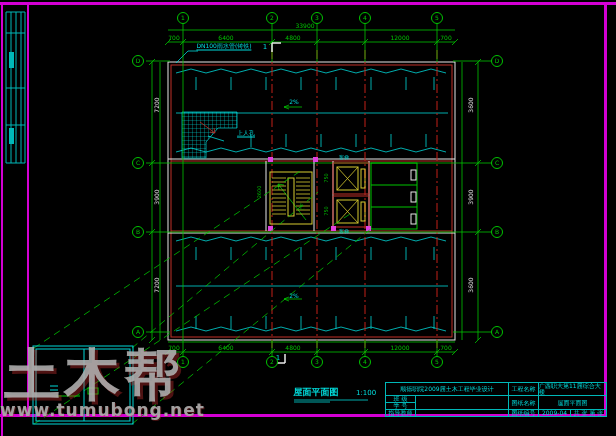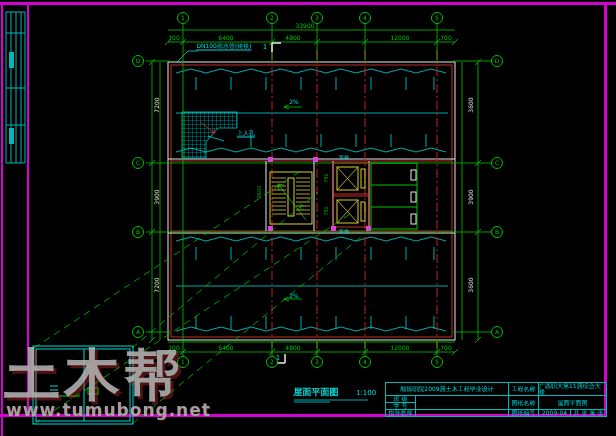--- a/index.html
+++ b/index.html
@@ -18,21 +18,21 @@
   .f9{font-size:9px;line-height:10px;font-weight:bold;}
   .ul{border-bottom:1px solid #00dede;padding-bottom:1px;}
   .bub{position:absolute;width:10px;height:10px;margin:-6px 0 0 -6px;border:1px solid #00c400;
        border-radius:50%;color:#00c400;font-size:6px;line-height:9px;text-align:center;z-index:2;
        background:#000;}
   .tb-cell{position:absolute;border:1px solid #00b8b8;box-sizing:border-box;color:#00dede;
        font-size:6px;line-height:6px;display:flex;align-items:center;justify-content:center;
        overflow:hidden;z-index:2;background:transparent;}
   .wm{position:absolute;left:4px;top:338px;font-size:56px;font-weight:bold;letter-spacing:4px;
       color:rgba(178,178,178,.88);text-shadow:3px 3px 0 rgba(195,45,45,.4);z-index:3;}
-  .wmurl{position:absolute;left:6px;top:400px;font-size:17px;font-weight:bold;letter-spacing:1px;
+  .wmurl{position:absolute;left:0;top:400px;font-size:17px;font-weight:bold;letter-spacing:1px;
       color:rgba(172,172,172,.92);text-shadow:1px 1px 0 rgba(195,45,45,.35);z-index:3;}
 </style>
 </head>
 <body>
 
 <div id="canvas">
 
   <svg width="616" height="436" viewBox="0 0 616 436">
     <defs>
       <pattern id="ht" width="4" height="4" patternUnits="userSpaceOnUse">

